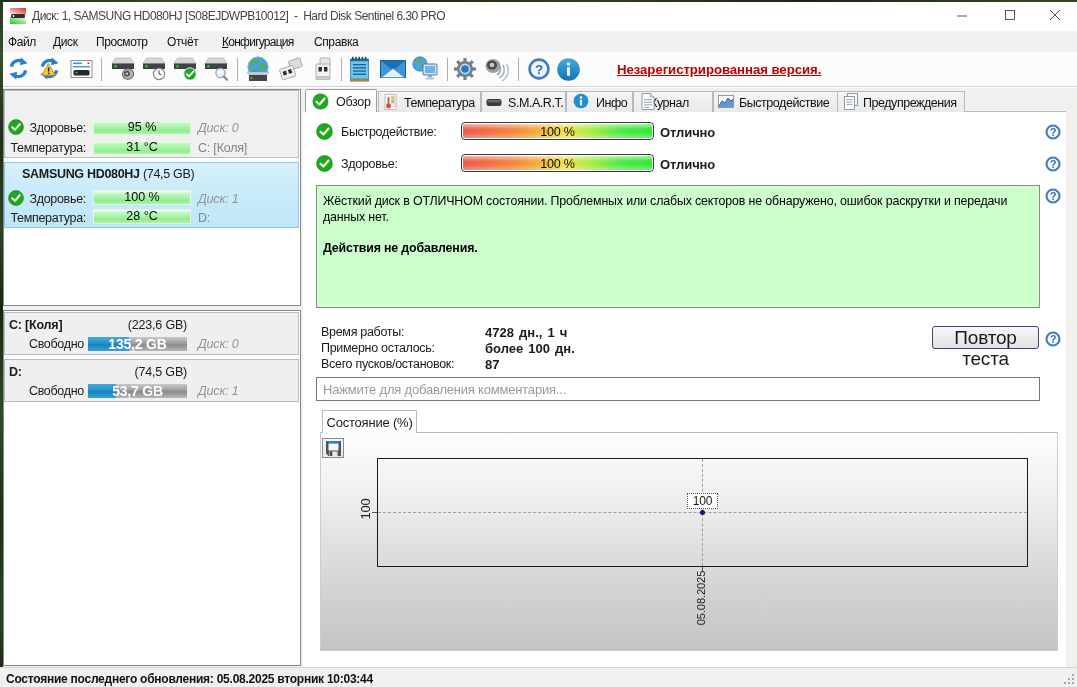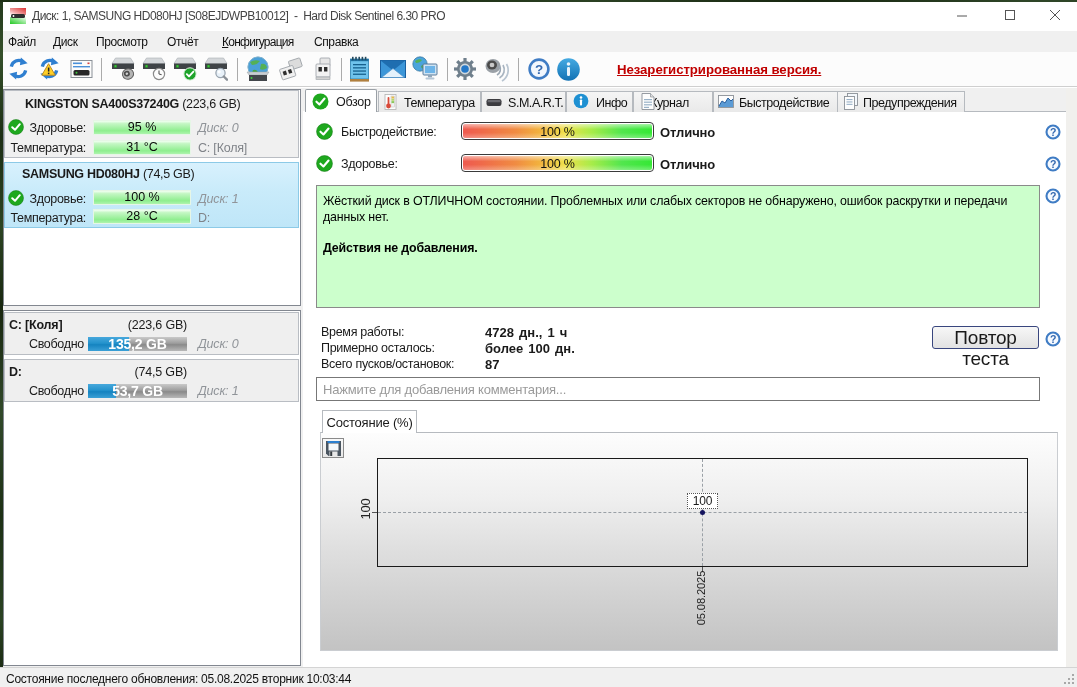--- a/index.html
+++ b/index.html
@@ -11,21 +11,21 @@
 #wallT{left:0;top:0;width:1077px;height:2px;background:linear-gradient(90deg,#1d2f15,#2f4726 15%,#1a2a11 35%,#2b4123 55%,#172610 75%,#2e4527 95%);}
 #titlebar{left:3px;top:2px;width:1074px;height:29px;background:#fff;}
 #title-text{left:32px;top:9px;font-size:12px;letter-spacing:-0.5px;color:#444;}
 #menubar{left:3px;top:31px;width:1074px;height:21px;background:#f0f0f0;}
 .menu{position:absolute;top:4px;font-size:12px;letter-spacing:-0.4px;color:#111;}
 #toolbar{left:3px;top:52px;width:1074px;height:35px;background:#fcfcfc;border-bottom:1px solid #cfcfcf;}
 .tsep{position:absolute;top:58px;width:1px;height:23px;background:#ababab;}
 #regtext{left:617px;top:62px;font-size:13.2px;letter-spacing:-0.05px;font-weight:bold;color:#c00000;text-decoration:underline;}
 
 #content{left:3px;top:88px;width:1074px;height:579px;background:#f0f0f0;}
-#statusbar{left:0;top:667px;width:1077px;height:20px;background:#f0f0f0;border-top:1px solid #d4d4d4;}
+#statusbar{left:0;top:667px;width:1077px;height:20px;background:#f0f0f0;border-top:1px solid #d4d4d4;font-weight:bold;}
 #statusbar span{position:absolute;left:6px;top:4px;font-size:12px;letter-spacing:-0.25px;color:#111;}
 
 #lc1{left:3px;top:89px;width:298px;height:217px;background:#fff;border:1px solid #828790;}
 #lc2{left:3px;top:310px;width:298px;height:356px;background:#fff;border:1px solid #828790;}
 .dcard{position:absolute;left:4px;width:295px;background:#f0f0f0;border:1px solid #b9bdc3;}
 .dcard.sel{background:linear-gradient(180deg,#d8f1fd 0%,#c9ebfa 45%,#bfe6f8 100%);border:1px solid #8ccae7;}
 .dtitle{position:absolute;left:20px;white-space:nowrap;font-size:12.5px;letter-spacing:-0.3px;}
 .dtitle b{font-size:12.5px;letter-spacing:-0.3px;}
 .rowlab{position:absolute;text-align:right;font-size:12.5px;letter-spacing:-0.3px;white-space:nowrap;}
 .gbar{position:absolute;width:98px;height:15px;letter-spacing:0;background:linear-gradient(180deg,#f2fff2 0%,#c4f7c4 20%,#8fee8f 75%,#aef4ae 100%);border:1px solid #e6f6e6;text-align:center;font-size:12.5px;line-height:13px;color:#0a0a0a;}
@@ -274,21 +274,20 @@
  <rect x="11" y="10" width="3" height="9" rx="1.2" fill="#e8f4fc"></rect>
 </svg>
 <span class="abs" id="regtext">Незарегистрированная версия.</span>
 
 <div class="abs" id="content"></div>
 
 <div class="abs" id="lc1"></div>
 <div class="abs" id="lc2"></div>
 
 <div class="dcard" style="top:90px;height:68px;">
- <span class="dtitle" style="top:6px"><b>KINGSTON SA400S37240G</b> (223,6 GB)</span>
  <svg class="gmark" style="top:28px" viewBox="0 0 16 16">
       <circle cx="8" cy="8" r="7.5" fill="#1ea81e"></circle>
       <circle cx="8" cy="8" r="7.5" fill="none" stroke="#157815" stroke-width="0.5"></circle>
       <path d="M4.2 8.2 L7 10.8 L11.8 5.2" fill="none" stroke="#fff" stroke-width="2" stroke-linecap="round" stroke-linejoin="round"></path>
     </svg>
  <span class="rowlab" style="left:0;top:30px;width:81px">Здоровье:</span>
  <div class="gbar" style="left:88px;top:29px">95 %</div>
  <span class="dinfo" style="left:193px;top:30px">Диск: 0</span>
  <span class="rowlab" style="left:0;top:50px;width:81px">Температура:</span>
  <div class="gbar" style="left:88px;top:49px">31 °C</div>

